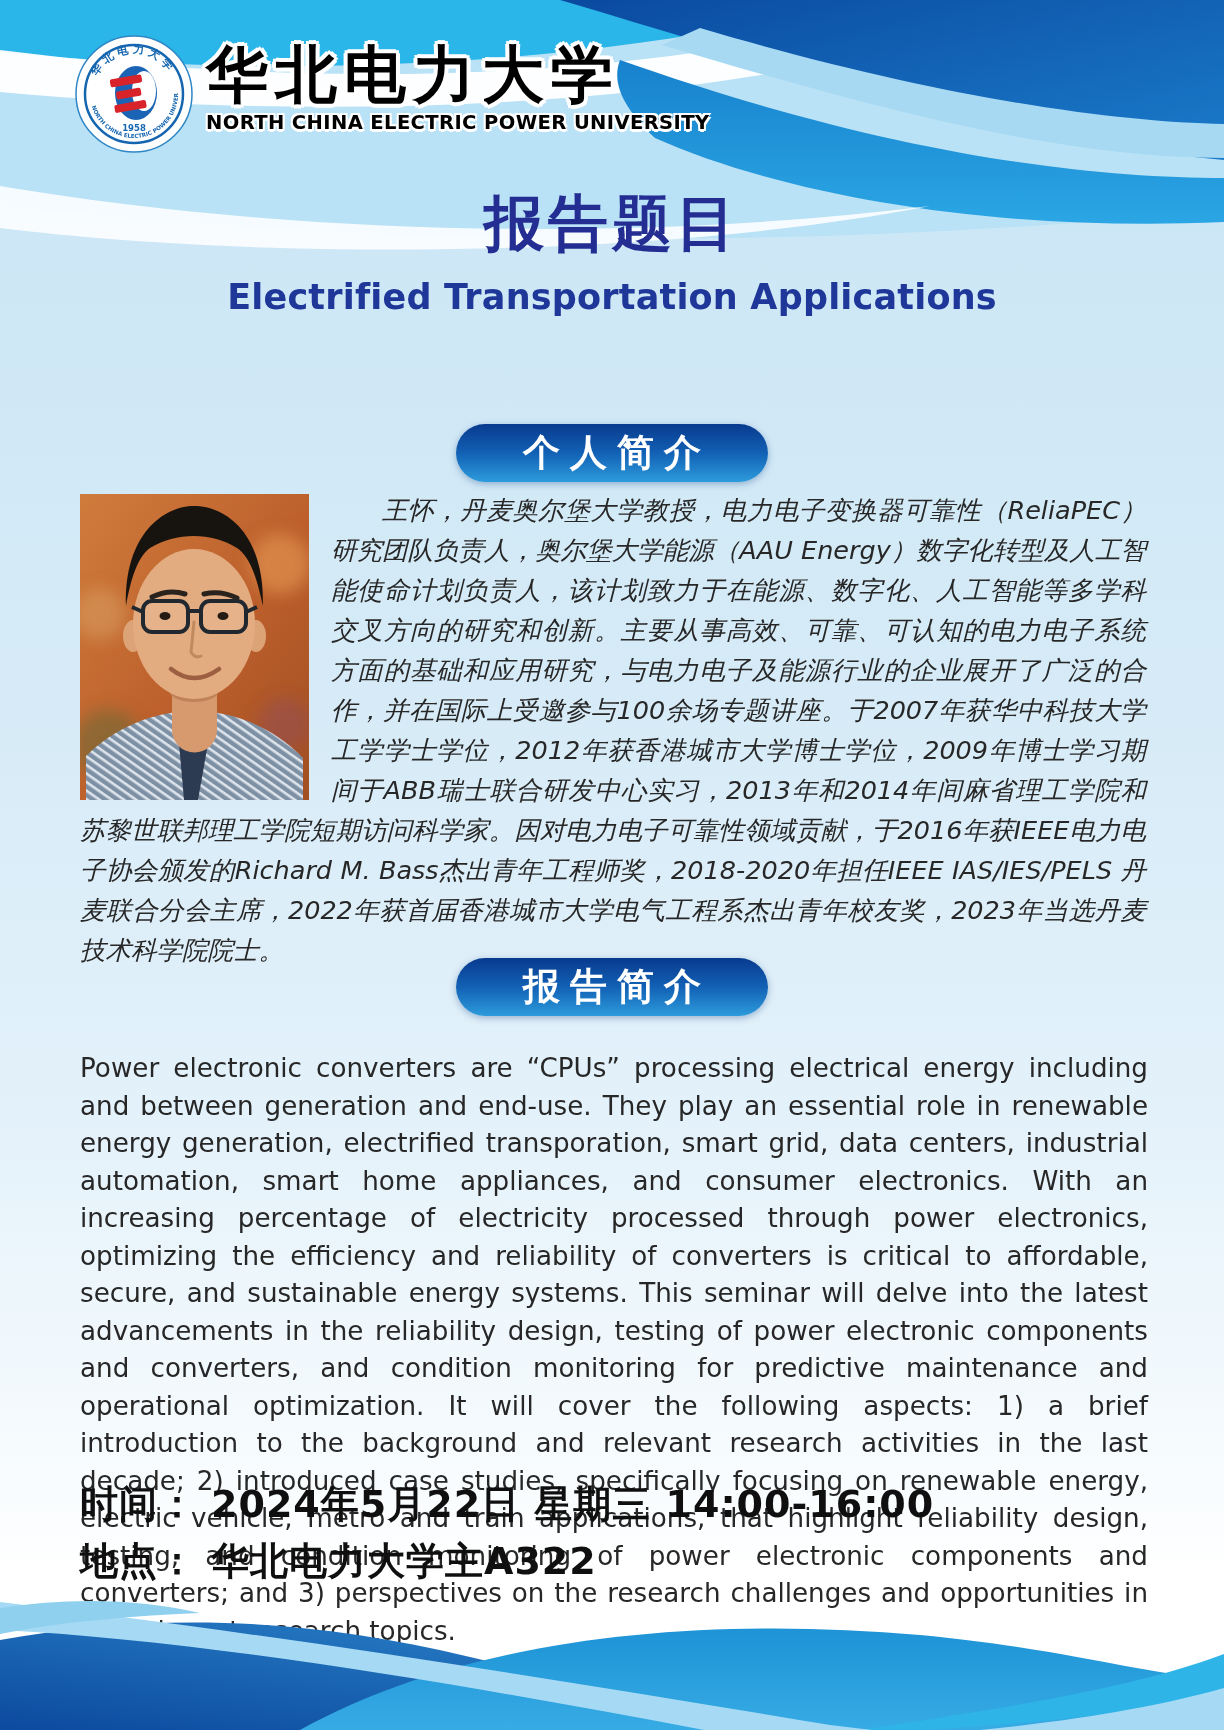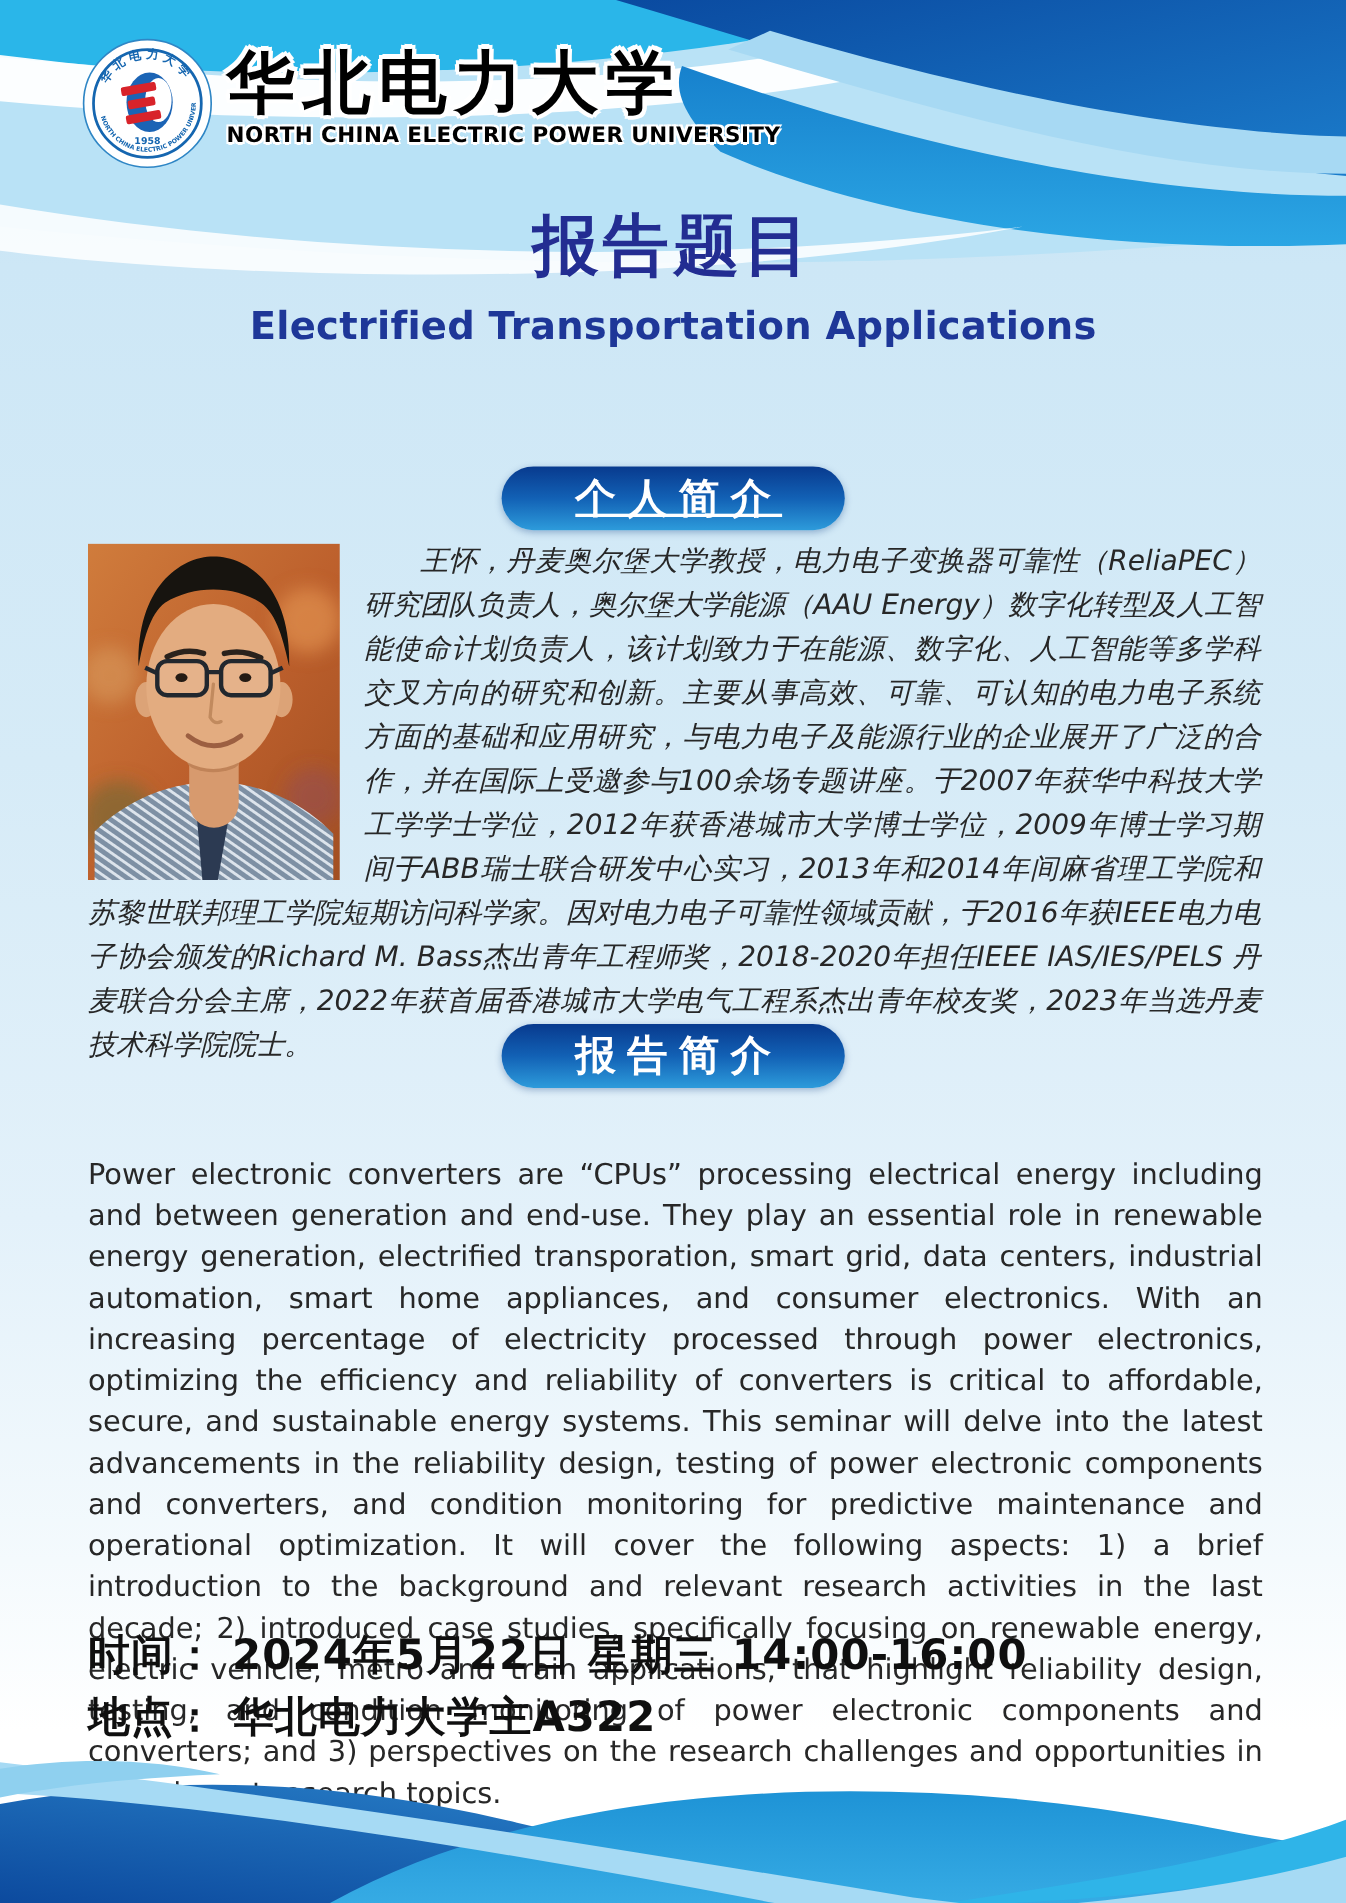--- a/index.html
+++ b/index.html
@@ -38,22 +38,22 @@
 
   .badge {
     position:absolute; left:50%; transform:translateX(-50%);
     min-width:312px; height:58px; padding:0 34px; border-radius:30px;
     display:flex; align-items:center; justify-content:center;
     background:linear-gradient(180deg,#083a8e 0%,#1261b5 50%,#2d9bdb 100%);
     box-shadow:0 2px 7px rgba(15,60,130,0.35);
     color:#fff; font-size:37px; font-weight:900; letter-spacing:10px; text-indent:10px;
     white-space:nowrap;
   }
-  .badge-bio { top:424px;text-decoration:underline; }
-  .badge-abstract { top:931px; }
+  .badge-bio { top:424px; }
+  .badge-abstract { top:958px; }
 
   .bio-block { position:absolute; top:490px; left:80px; right:78px;font-style:italic; }
   .speaker-photo { float:left; width:229px; height:306px; margin:4px 22px 10px 0; overflow:hidden; }
   .bio-text {
     font-size:25.5px; line-height:40px; color:#272727;
     text-align:justify; text-indent:2em;
   }
 
   .abstract-block { position:absolute; top:1006px; left:80px; right:76px; }
   .abstract-text { font-size:26.2px; line-height:37.5px; color:#272727; text-align:justify;margin-top:44px; }

